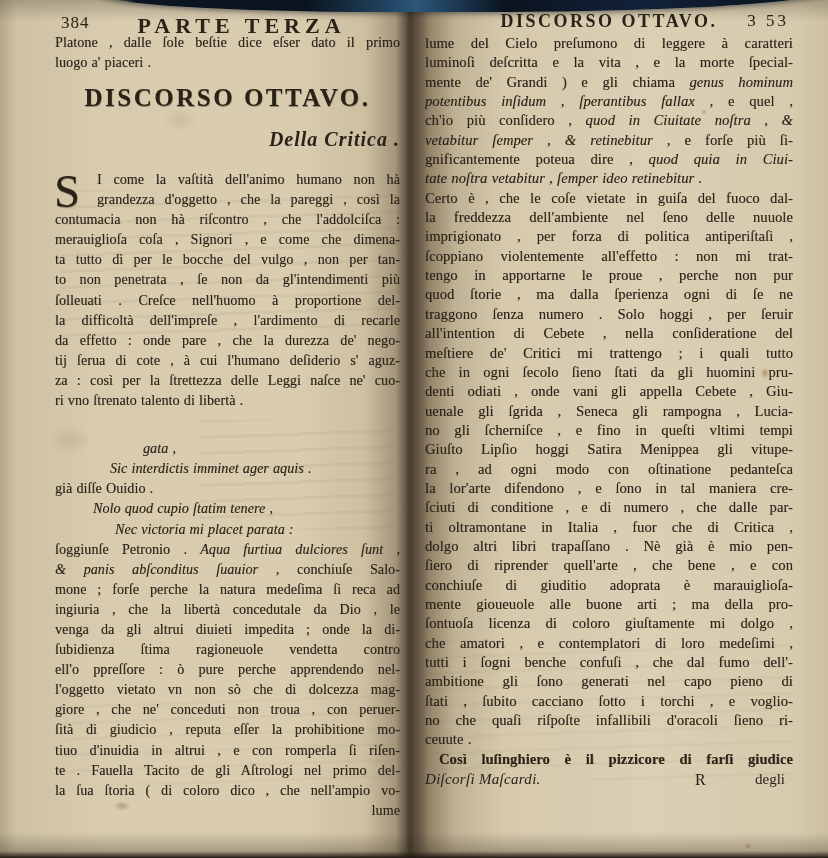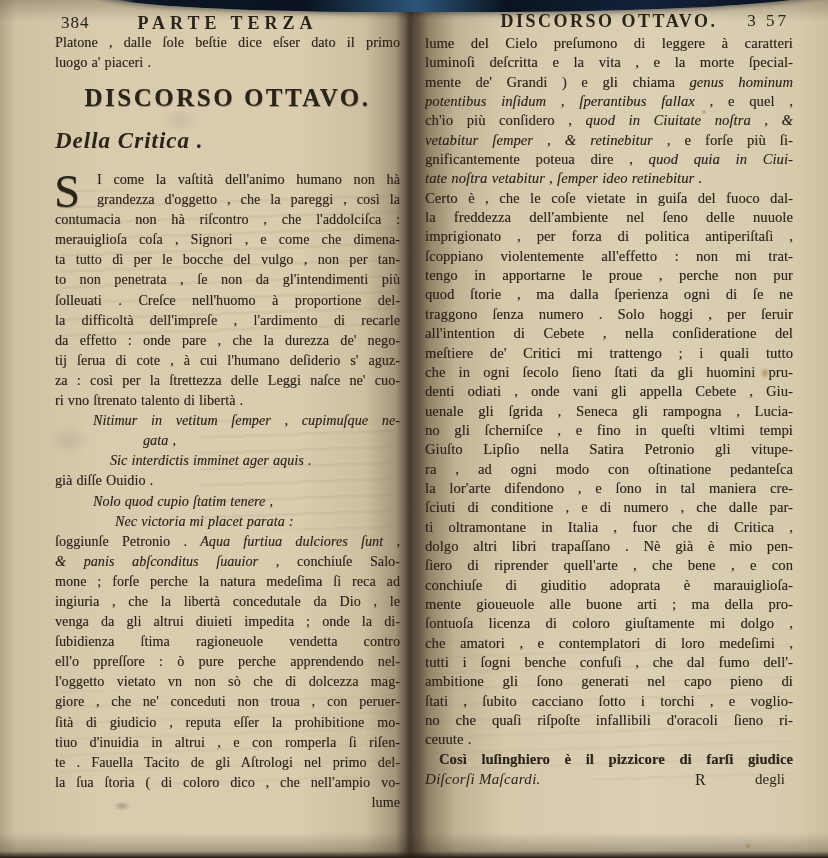--- a/index.html
+++ b/index.html
@@ -40,31 +40,31 @@
          text-shadow:.4px .4px .4px rgba(40,32,20,.35);}
   #left-text .tline{height:20.1px;line-height:20.1px;}
   #right-text .tline{height:19.35px;line-height:19.35px;}
   .tline.l{text-align:left;text-align-last:left;}
   .tline.r{text-align:right;text-align-last:right;}
   .tline .it,.it{font-style:italic;}
   .runhead{position:absolute;width:100%;height:24px;font-weight:bold;}
   #left-text .runhead{top:13px;}
   #right-text .runhead{top:11px;}
   .pagenum{position:absolute;left:6px;font-size:17px;font-weight:normal;letter-spacing:1px;}
-  .runtitle{position:absolute;left:50%;transform:translateX(-50%);
-            font-size:18px;letter-spacing:5px;white-space:nowrap;}
+  .runtitle{position:absolute;left:50%;transform:translateX(-50%);margin-left:14px;
+            font-size:22px;letter-spacing:5px;white-space:nowrap;}
   .runtitle-r{position:absolute;left:50%;transform:translateX(-50%);
             font-size:18px;letter-spacing:2.5px;white-space:nowrap;}
   .pagenum-r{position:absolute;right:4px;font-size:17px;font-weight:normal;letter-spacing:3px;}
   .intro{position:absolute;top:33px;width:100%;}
   .heading{position:absolute;top:84px;width:100%;text-align:center;
            font-size:25px;font-weight:bold;letter-spacing:2.5px;white-space:nowrap;
            text-shadow:.5px .5px .5px rgba(40,32,20,.4);}
-  .subheading{position:absolute;top:128px;width:100%;text-align:left;
-           font-size:23px;font-weight:bold;font-style:italic;letter-spacing:1px;}
+  .subheading{position:absolute;top:128px;width:100%;text-align:right;
+           font-size:20px;font-weight:bold;font-style:italic;letter-spacing:1px;}
   .pbody{position:absolute;width:100%;}
   #left-body{top:170px;}
   #right-body{top:34px;}
   .dropcap{position:absolute;top:1px;left:-1px;font-size:47px;line-height:40px;
            text-shadow:.6px .6px .5px rgba(40,32,20,.4);}
   .footer{position:absolute;top:771px;width:100%;font-size:15px;}
   .sig{font-style:italic;letter-spacing:.3px;}
   .gath{position:absolute;left:270px;font-size:16px;}
   .catch{position:absolute;right:8px;}
 </style>
@@ -101,22 +101,21 @@
           <div class="tline"><span>contumacia non hà riſcontro , che l'addolciſca :</span></div>
           <div class="tline"><span>merauiglioſa coſa , Signori , e come che dimena-</span></div>
           <div class="tline"><span>ta tutto dì per le bocche del vulgo , non per tan-</span></div>
           <div class="tline"><span>to non penetrata , ſe non da gl'intendimenti più</span></div>
           <div class="tline"><span>ſolleuati . Creſce nell'huomo à proportione del-</span></div>
           <div class="tline"><span>la difficoltà dell'impreſe , l'ardimento di recarle</span></div>
           <div class="tline"><span>da effetto : onde pare , che la durezza de' nego-</span></div>
           <div class="tline"><span>tij ſerua di cote , à cui l'humano deſiderio s' aguz-</span></div>
           <div class="tline"><span>za : così per la ſtrettezza delle Leggi naſce ne' cuo-</span></div>
           <div class="tline l"><span>ri vno ſtrenato talento di libertà .</span></div>
-          <div class="tline it" style="padding-left: 38px;"><span>Nitimur in vetitum ſemper , cupimuſque ne-</span></div>
-          <div class="tline l it" style="padding-left: 88px;"><span>gata ,</span></div>
+          <div class="tline l it" style="padding-left: 88px; margin-top: 28px;"><span>gata ,</span></div>
           <div class="tline l it" style="padding-left: 55px;"><span>Sic interdictis imminet ager aquis .</span></div>
           <div class="tline l"><span>già diſſe Ouidio .</span></div>
           <div class="tline l it" style="padding-left: 38px;"><span>Nolo quod cupio ſtatim tenere ,</span></div>
           <div class="tline l it" style="padding-left: 60px;"><span>Nec victoria mi placet parata :</span></div>
           <div class="tline"><span>ſoggiunſe Petronio . </span><span class="it">Aqua furtiua dulciores ſunt ,</span></div>
           <div class="tline"><span class="it">&amp; panis abſconditus ſuauior , </span><span>conchiuſe Salo-</span></div>
           <div class="tline"><span>mone ; forſe perche la natura medeſima ſi reca ad</span></div>
           <div class="tline"><span>ingiuria , che la libertà concedutale da Dio , le</span></div>
           <div class="tline"><span>venga da gli altrui diuieti impedita ; onde la di-</span></div>
           <div class="tline"><span>ſubidienza ſtima ragioneuole vendetta contro</span></div>
@@ -128,21 +127,21 @@
           <div class="tline"><span>te . Fauella Tacito de gli Aſtrologi nel primo del-</span></div>
           <div class="tline"><span>la ſua ſtoria ( di coloro dico , che nell'ampio vo-</span></div>
           <div class="tline r"><span>lume</span></div>
         </div>
     </div>
   </div>
 
   <div id="right-text" class="col">
     <div class="runhead">
       <span class="runtitle-r">DISCORSO OTTAVO.</span>
-      <span class="pagenum-r">3 57</span>
+      <span class="pagenum-r">3 53</span>
     </div>
     <div id="right-body" class="pbody">
         <div class="tline"><span>lume del Cielo preſumono di leggere à caratteri</span></div>
         <div class="tline"><span>luminoſi deſcritta e la vita , e la morte ſpecial-</span></div>
         <div class="tline"><span>mente de' Grandi ) e gli chiama </span><span class="it">genus hominum</span></div>
         <div class="tline"><span class="it">potentibus inſidum , ſperantibus fallax , </span><span>e quel ,</span></div>
         <div class="tline"><span>ch'io più conſidero , </span><span class="it">quod in Ciuitate noſtra , &amp;</span></div>
         <div class="tline"><span class="it">vetabitur ſemper , &amp; retinebitur , </span><span>e forſe più ſi-</span></div>
         <div class="tline"><span>gnificantemente poteua dire , </span><span class="it">quod quia in Ciui-</span></div>
         <div class="tline l it"><span>tate noſtra vetabitur , ſemper ideo retinebitur .</span></div>
@@ -152,21 +151,21 @@
         <div class="tline"><span>ſcoppiano violentemente all'effetto : non mi trat-</span></div>
         <div class="tline"><span>tengo in apportarne le proue , perche non pur</span></div>
         <div class="tline"><span>quod ſtorie , ma dalla ſperienza ogni di ſe ne</span></div>
         <div class="tline"><span>traggono ſenza numero . Solo hoggi , per ſeruir</span></div>
         <div class="tline"><span>all'intention di Cebete , nella conſideratione del</span></div>
         <div class="tline"><span>meſtiere de' Critici mi trattengo ; i quali tutto</span></div>
         <div class="tline"><span>che in ogni ſecolo ſieno ſtati da gli huomini pru-</span></div>
         <div class="tline"><span>denti odiati , onde vani gli appella Cebete , Giu-</span></div>
         <div class="tline"><span>uenale gli ſgrida , Seneca gli rampogna , Lucia-</span></div>
         <div class="tline"><span>no gli ſcherniſce , e fino in queſti vltimi tempi</span></div>
-        <div class="tline"><span>Giuſto Lipſio nella Satira Petronio gli vitupe-</span></div>
+        <div class="tline"><span>Giuſto Lipſio hoggi Satira Menippea gli vitupe-</span></div>
         <div class="tline"><span>ra , ad ogni modo con oſtinatione pedanteſca</span></div>
         <div class="tline"><span>la lor'arte difendono , e ſono in tal maniera cre-</span></div>
         <div class="tline"><span>ſciuti di conditione , e di numero , che dalle par-</span></div>
         <div class="tline"><span>ti oltramontane in Italia , fuor che di Critica ,</span></div>
         <div class="tline"><span>dolgo altri libri trapaſſano . Nè già è mio pen-</span></div>
         <div class="tline"><span>ſiero di riprender quell'arte , che bene , e con</span></div>
         <div class="tline"><span>conchiuſe di giuditio adoprata è marauiglioſa-</span></div>
         <div class="tline"><span>mente gioueuole alle buone arti ; ma della pro-</span></div>
         <div class="tline"><span>ſontuoſa licenza di coloro giuſtamente mi dolgo ,</span></div>
         <div class="tline"><span>che amatori , e contemplatori di loro medeſimi ,</span></div>

